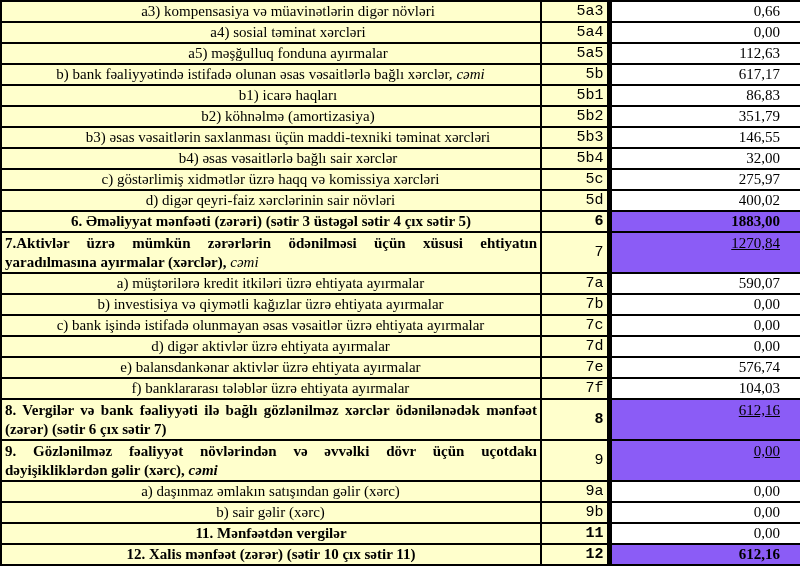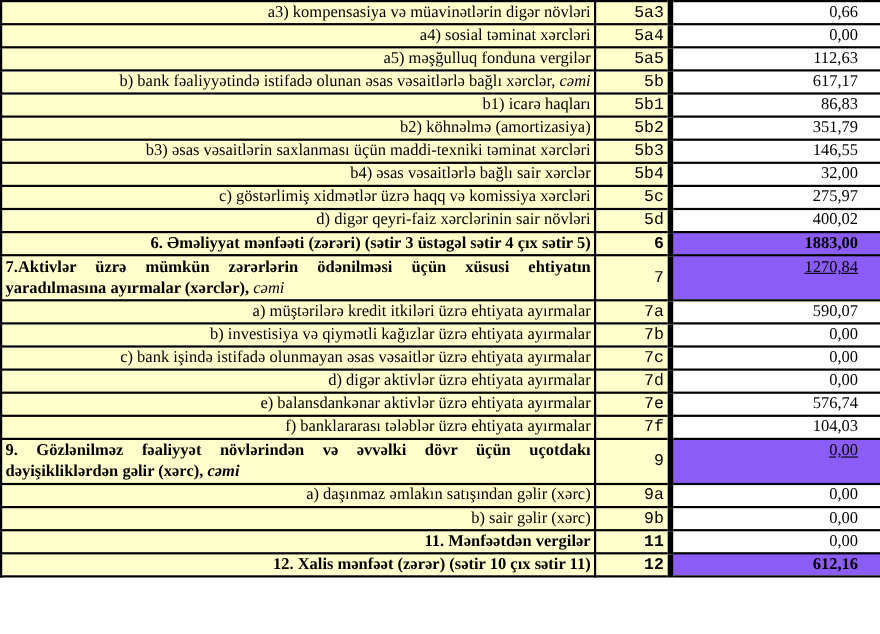--- a/index.html
+++ b/index.html
@@ -21,21 +21,21 @@
   td {
     border: 2px solid #000;
     background: #FFFFCC;
     font-size: 15px;
     line-height: 19px;
     padding: 0 3px;
     overflow: hidden;
   }
   tr       { height: 19px; }
   tr.tall  { height: 41px; }
-  td.desc  { text-align: right; vertical-align: middle; }
+  td.desc  { text-align: center; vertical-align: middle; }
   td.desc.justify { text-align: justify; }
   td.code  { text-align: right; vertical-align: middle; font-family: Liberation Mono, monospace; }
   td.val {
     background: #ffffff;
     border-left-width: 5px;
     text-align: right;
     vertical-align: middle;
     padding-right: 20px;
   }
   td.val.yellow { background: #8b5cf6; }
@@ -61,21 +61,21 @@
     <td class="desc indent-2"><span class="txt">a3) kompensasiya və müavinətlərin digər növləri</span></td>
     <td class="code">5a3</td>
     <td class="val">0,66</td>
   </tr>
         <tr>
     <td class="desc indent-2"><span class="txt">a4) sosial təminat xərcləri</span></td>
     <td class="code">5a4</td>
     <td class="val">0,00</td>
   </tr>
         <tr>
-    <td class="desc indent-2"><span class="txt">a5) məşğulluq fonduna vergilər</span></td>
+    <td class="desc indent-2"><span class="txt">a5) məşğulluq fonduna ayırmalar</span></td>
     <td class="code">5a5</td>
     <td class="val">112,63</td>
   </tr>
         <tr>
     <td class="desc indent-1"><span class="txt">b) bank fəaliyyətində istifadə olunan əsas vəsaitlərlə bağlı xərclər, </span><i class="it">cəmi</i></td>
     <td class="code">5b</td>
     <td class="val">617,17</td>
   </tr>
         <tr>
     <td class="desc indent-2"><span class="txt">b1) icarə haqları</span></td>
@@ -141,20 +141,25 @@
     <td class="desc indent-1"><span class="txt">e) balansdankənar aktivlər üzrə ehtiyata ayırmalar</span></td>
     <td class="code">7e</td>
     <td class="val">576,74</td>
   </tr>
         <tr>
     <td class="desc indent-1"><span class="txt">f) banklararası tələblər üzrə ehtiyata ayırmalar</span></td>
     <td class="code">7f</td>
     <td class="val">104,03</td>
   </tr>
         <tr class="tall">
+    <td class="desc b justify"><span class="txt">8. Vergilər və bank fəaliyyəti ilə bağlı gözlənilməz xərclər ödənilənədək mənfəət (zərər) (sətir 6 çıx sətir 7)</span></td>
+    <td class="code b">8</td>
+    <td class="val yellow top">612,16</td>
+  </tr>
+        <tr class="tall">
     <td class="desc b justify"><span class="txt">9. Gözlənilməz fəaliyyət növlərindən və əvvəlki dövr üçün uçotdakı dəyişikliklərdən gəlir (xərc), </span><i class="it">cəmi</i></td>
     <td class="code">9</td>
     <td class="val yellow top">0,00</td>
   </tr>
         <tr>
     <td class="desc indent-1"><span class="txt">a) daşınmaz əmlakın satışından gəlir (xərc)</span></td>
     <td class="code">9a</td>
     <td class="val">0,00</td>
   </tr>
         <tr>

